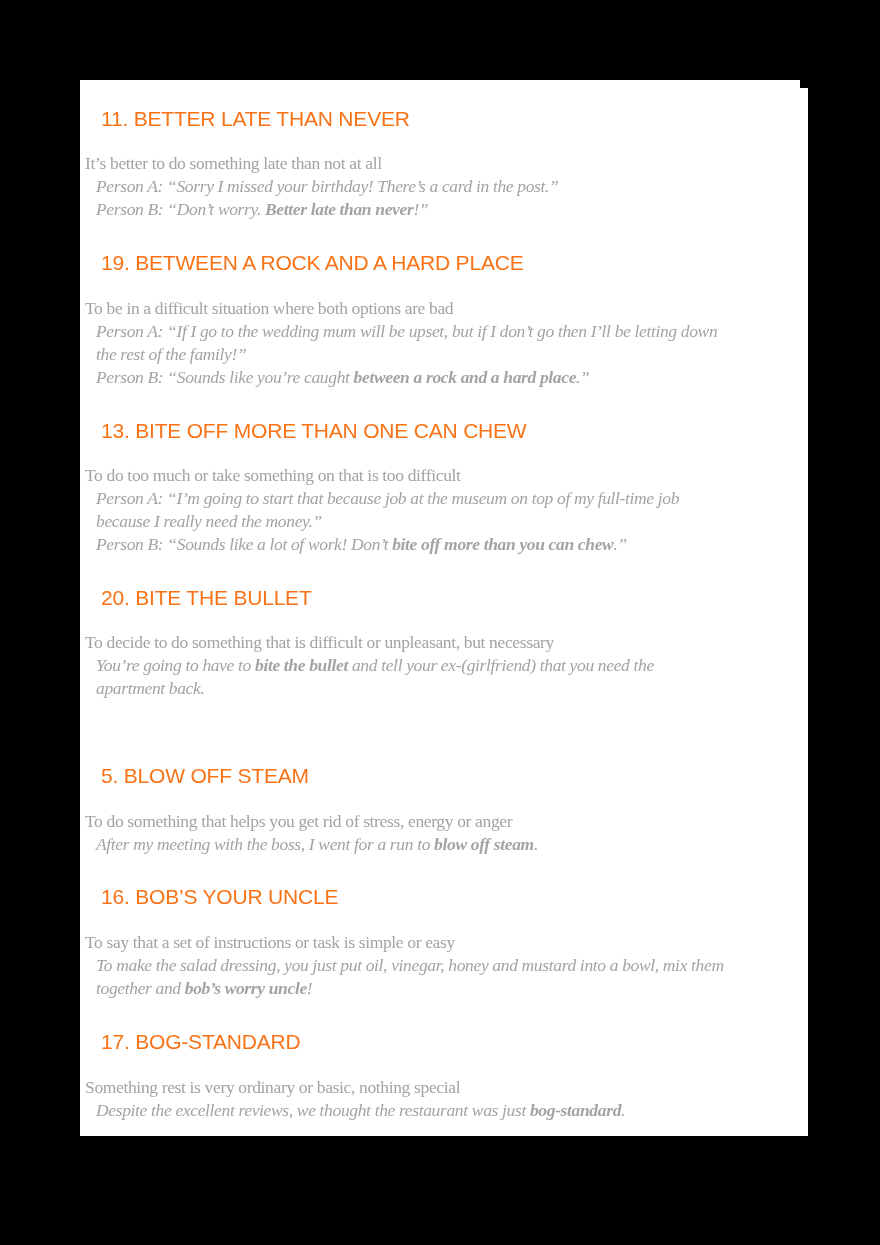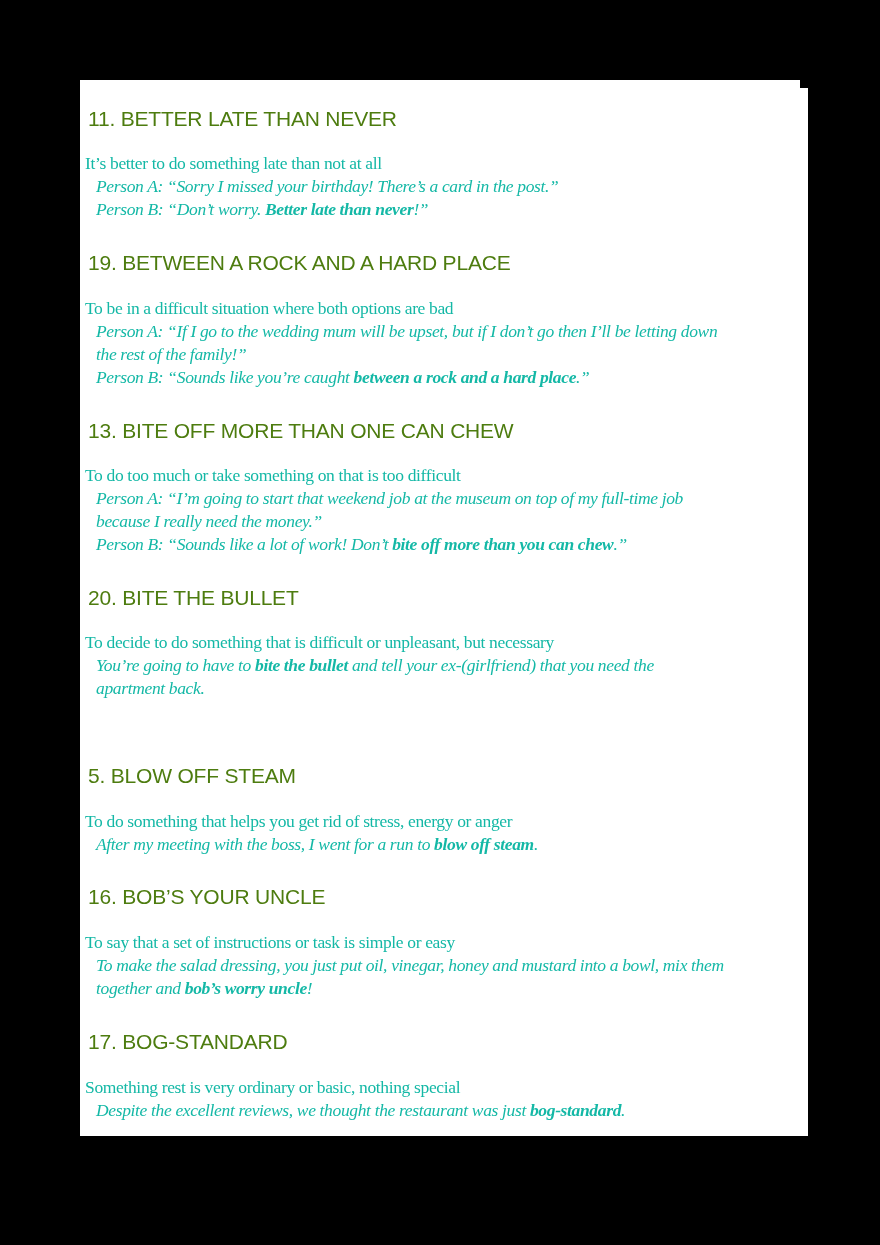--- a/index.html
+++ b/index.html
@@ -9,25 +9,25 @@
   }
   .page-top {
     position: absolute; left: 80px; top: 80px; width: 720px; height: 10px; background: #fff;
   }
   .page {
     position: absolute; left: 80px; top: 88px; width: 728px; height: 1048px; background: #fff;
   }
   .content { position: absolute; left: 85px; top: 80px; width: 715px; }
   .heading {
     font-family: "Liberation Sans", "DejaVu Sans", sans-serif;
-    color: #4d7c0f; font-size: 21px; font-weight: normal; letter-spacing: -0.2px;
-    position: absolute; left: 3px; white-space: nowrap; margin: 0;
+    color: #f97316; font-size: 21px; font-weight: normal; letter-spacing: -0.2px;
+    position: absolute; left: 16px; white-space: nowrap; margin: 0;
   }
   .line {
-    position: absolute; left: 0; font-size: 17.5px; color: #14b8a6; white-space: nowrap;
+    position: absolute; left: 0; font-size: 17.5px; color: #a3a3a3; white-space: nowrap;
     letter-spacing: -0.35px;
   }
   .it { font-style: italic; margin-left: 11px; }
   .bd { font-weight: bold; }
 </style>
 </head>
 <body>
 
 <div class="page-top"></div>
 <div class="page"></div>
@@ -45,21 +45,21 @@
     <h2 class="heading" style="top:171px">19. BETWEEN A ROCK AND A HARD PLACE</h2>
     <div class="line" style="top:218px">To be in a difficult situation where both options are bad</div>
     <div class="line it" style="top:241px"><span>Person A: “If I go to the wedding mum will be upset, but if I don’t go then I’ll be letting down</span></div>
     <div class="line it" style="top:264px"><span>the rest of the family!”</span></div>
     <div class="line it" style="top:287px"><span>Person B: “Sounds like you’re caught </span><span class="bd">between a rock and a hard place</span><span>.”</span></div>
   </div>
 
   <div>
     <h2 class="heading" style="top:339px">13. BITE OFF MORE THAN ONE CAN CHEW</h2>
     <div class="line" style="top:385px">To do too much or take something on that is too difficult</div>
-    <div class="line it" style="top:408px"><span>Person A: “I’m going to start that weekend job at the museum on top of my full-time job</span></div>
+    <div class="line it" style="top:408px"><span>Person A: “I’m going to start that because job at the museum on top of my full-time job</span></div>
     <div class="line it" style="top:431px"><span>because I really need the money.”</span></div>
     <div class="line it" style="top:454px"><span>Person B: “Sounds like a lot of work! Don’t </span><span class="bd">bite off more than you can chew</span><span>.”</span></div>
   </div>
 
   <div>
     <h2 class="heading" style="top:506px">20. BITE THE BULLET</h2>
     <div class="line" style="top:552px">To decide to do something that is difficult or unpleasant, but necessary</div>
     <div class="line it" style="top:575px"><span>You’re going to have to </span><span class="bd">bite the bullet</span><span> and tell your ex-(girlfriend) that you need the</span></div>
     <div class="line it" style="top:598px"><span>apartment back.</span></div>
   </div>

